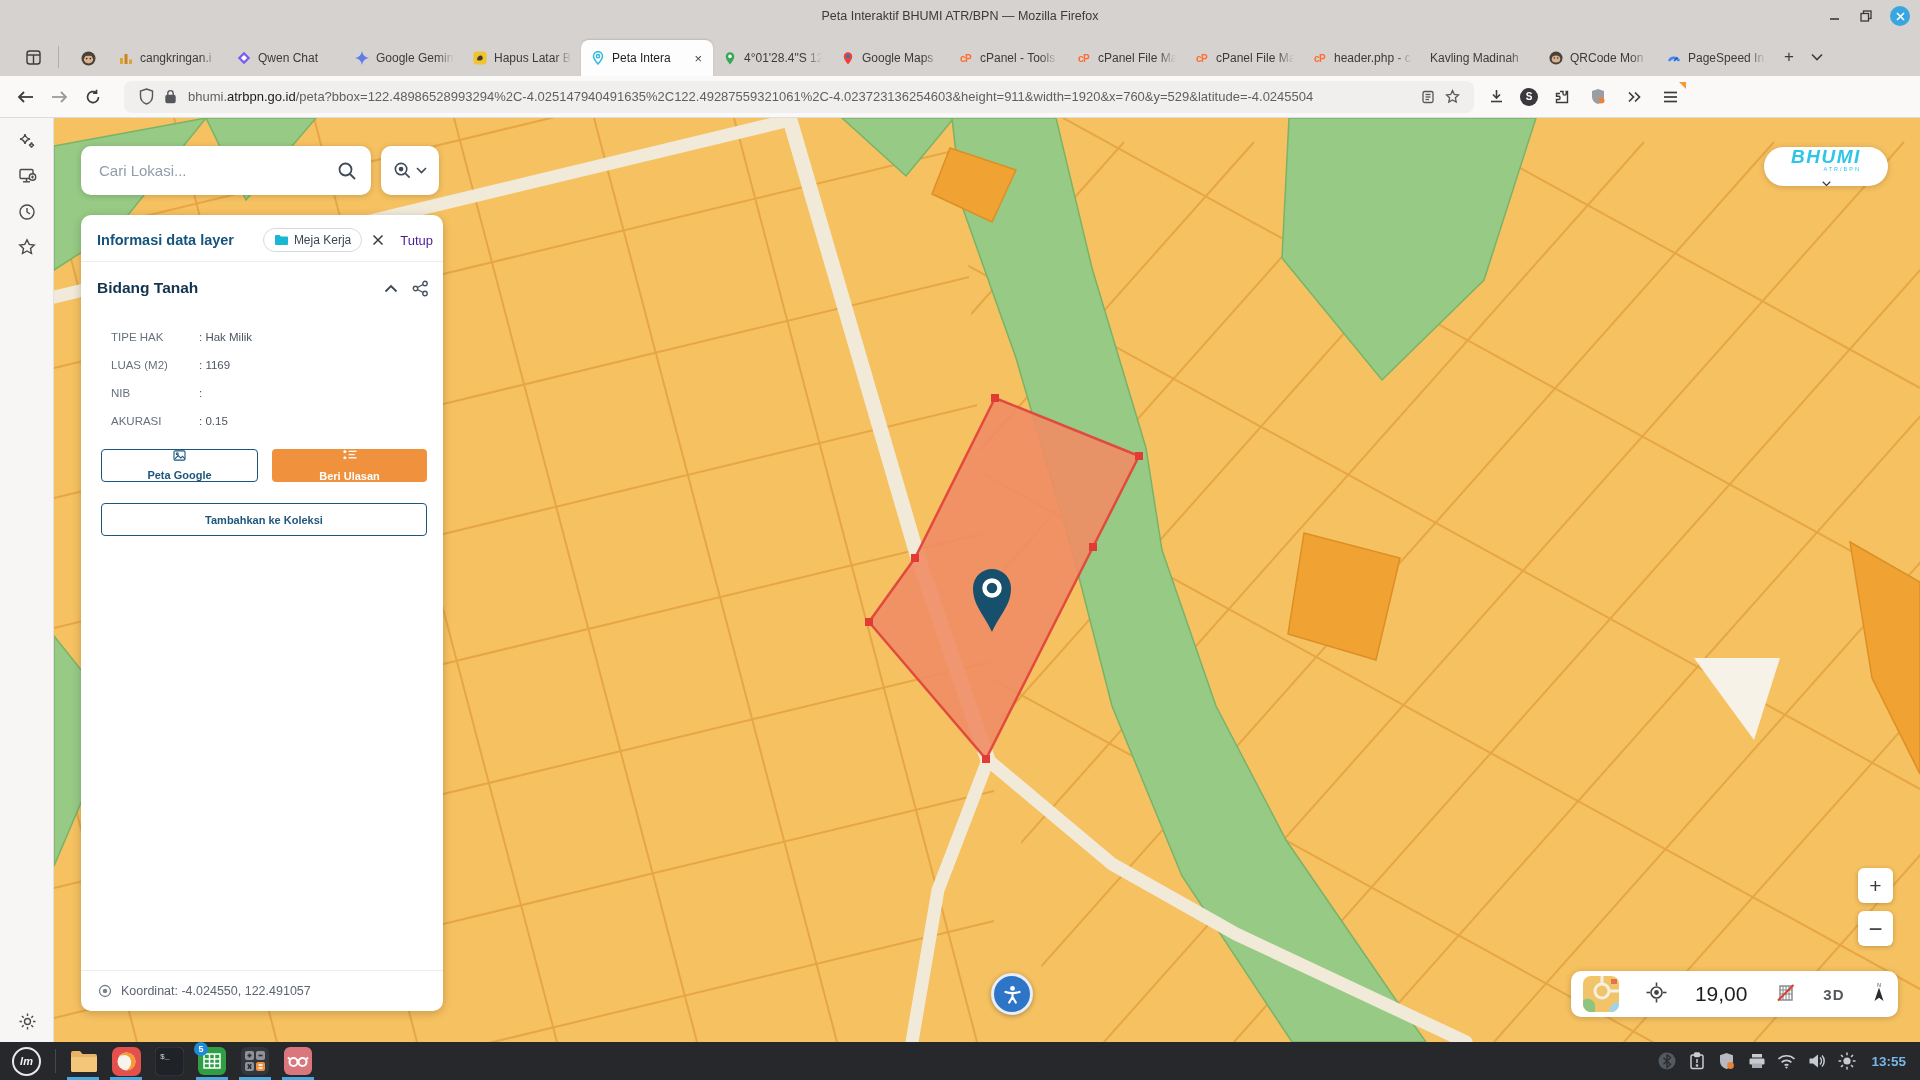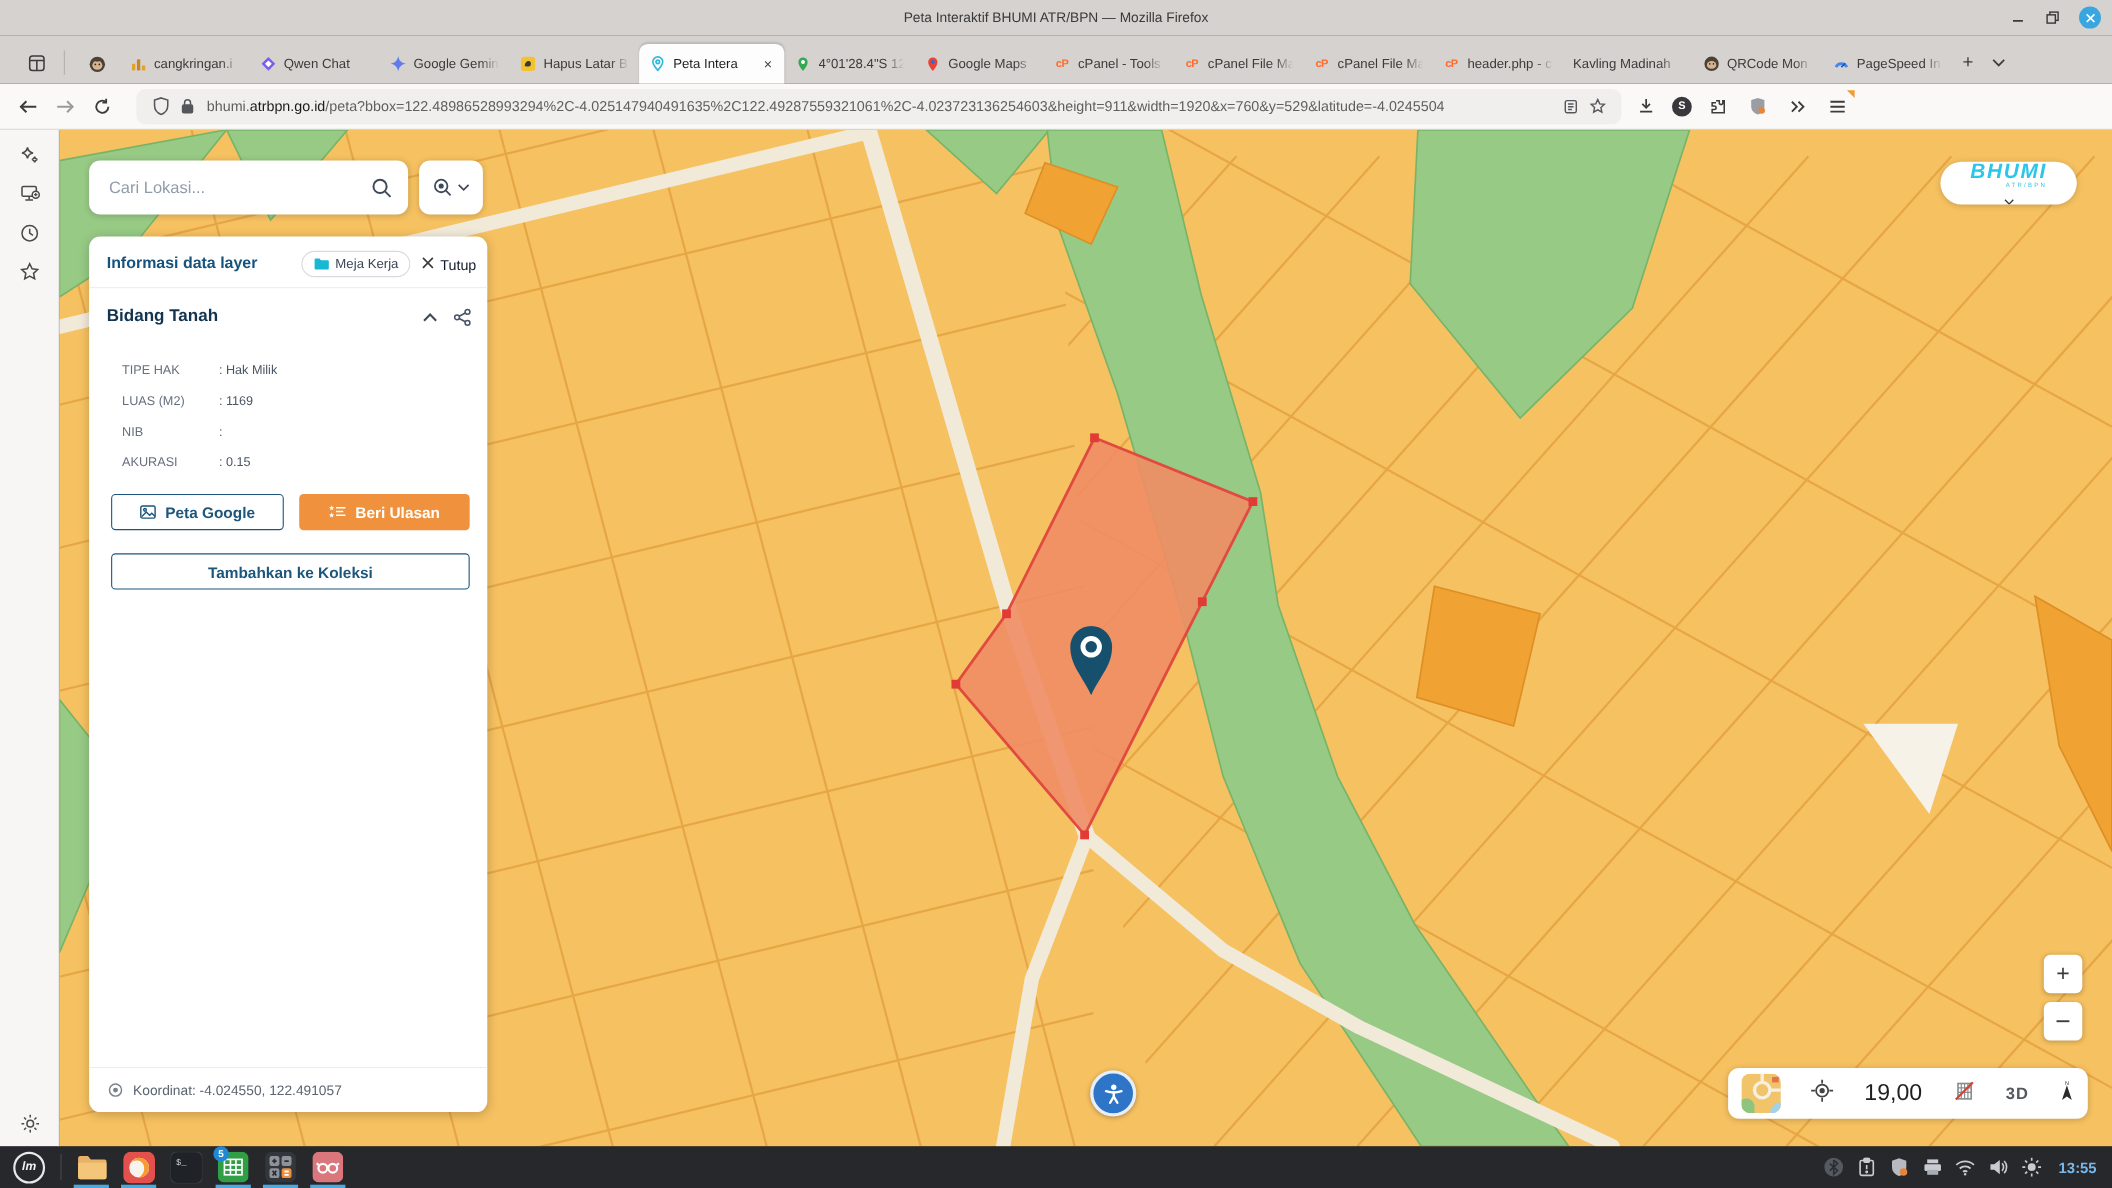--- a/index.html
+++ b/index.html
@@ -56,31 +56,31 @@
   .searchbox { position:absolute; left:27px; top:28px; width:290px; height:49px; background:#fff; border-radius:10px; box-shadow:0 1px 6px rgba(0,0,0,.18); display:flex; align-items:center; padding:0 14px 0 18px; }
   .searchbox input { border:none; outline:none; flex:1; font-size:15px; color:#33445a; font-family:inherit; background:transparent; }
   .searchbox input::placeholder { color:#909cab; }
   .searchmini { position:absolute; left:327px; top:28px; width:58px; height:49px; background:#fff; border-radius:10px; box-shadow:0 1px 6px rgba(0,0,0,.18); display:flex; align-items:center; justify-content:center; gap:4px; }
 
   
   .infopanel { position:absolute; left:27px; top:97px; width:362px; height:796px; background:#fff; border-radius:10px; box-shadow:0 2px 10px rgba(0,0,0,.20); }
   .p-head { position:absolute; top:12px; left:16px; right:10px; height:26px; display:flex; align-items:center; }
   .p-title { font-size:14.5px; font-weight:bold; color:#15537d; flex:1; }
   .pill { display:flex; align-items:center; gap:6px; border:1px solid #d6dae0; border-radius:14px; padding:4px 10px; font-size:12px; color:#3a4656; background:#fff; }
-  .tutup { display:flex; align-items:flex-start; gap:5px; margin-left:10px; font-size:13px; color:#0f172a; }
+  .tutup { display:flex; align-items:center; gap:16px; margin-left:10px; font-size:13px; color:#4c1d95; }
   .p-div { position:absolute; top:46px; left:0; right:0; border-top:1px solid #ebedef; }
   .p-sec { position:absolute; top:60px; left:16px; right:14px; height:26px; display:flex; align-items:center; }
   .p-sec .sname { font-size:15.5px; font-weight:bold; color:#12344f; flex:1; }
   .p-sec .sic { margin-left:14px; display:flex; }
   .p-fields { position:absolute; top:116px; left:30px; right:16px; }
   .frow { display:flex; height:28px; align-items:flex-start; }
   .flabel { width:88px; font-size:11.5px; color:#66707e; flex:none; }
   .fvalue { font-size:11.5px; color:#4b5563; }
   .p-btns { position:absolute; top:234px; left:20px; right:16px; display:flex; gap:14px; }
-  .btn { height:33px; border-radius:4px; display:flex; align-items:center; justify-content:center; gap:8px; font-size:14px; font-weight:bold; }
+  .btn { height:33px; border-radius:4px; display:flex; align-items:center; justify-content:center; gap:8px; font-size:11px; font-weight:bold;flex-direction:column; }
   .btn-outline { flex:1; border:1.6px solid #1d567c; color:#1d567c; background:#fff; }
   .btn-orange { flex:1; background:#f0923d; color:#fff; }
   .p-kol { position:absolute; top:288px; left:20px; right:16px; }
   .p-foot { position:absolute; bottom:0; left:0; right:0; height:41px; border-top:1px solid #ebedef; display:flex; align-items:center; gap:9px; padding-left:17px; font-size:12.5px; color:#5b6470; }
 
   
   .bhumi { position:absolute; left:1710px; top:29px; width:124px; height:39px; background:#fff; border-radius:20px; box-shadow:0 1px 6px rgba(0,0,0,.18); display:flex; align-items:center; justify-content:center; gap:8px;flex-direction:column; }
   .bh-stack { display:flex; flex-direction:column; align-items:flex-end; line-height:1; }
   .bh-main { color:#2ec6e8; font-weight:800; font-size:19px; letter-spacing:1.5px; font-style:italic; }
   .bh-sub { color:#2ec6e8; font-size:5.5px; letter-spacing:2px; margin-top:1px; }

